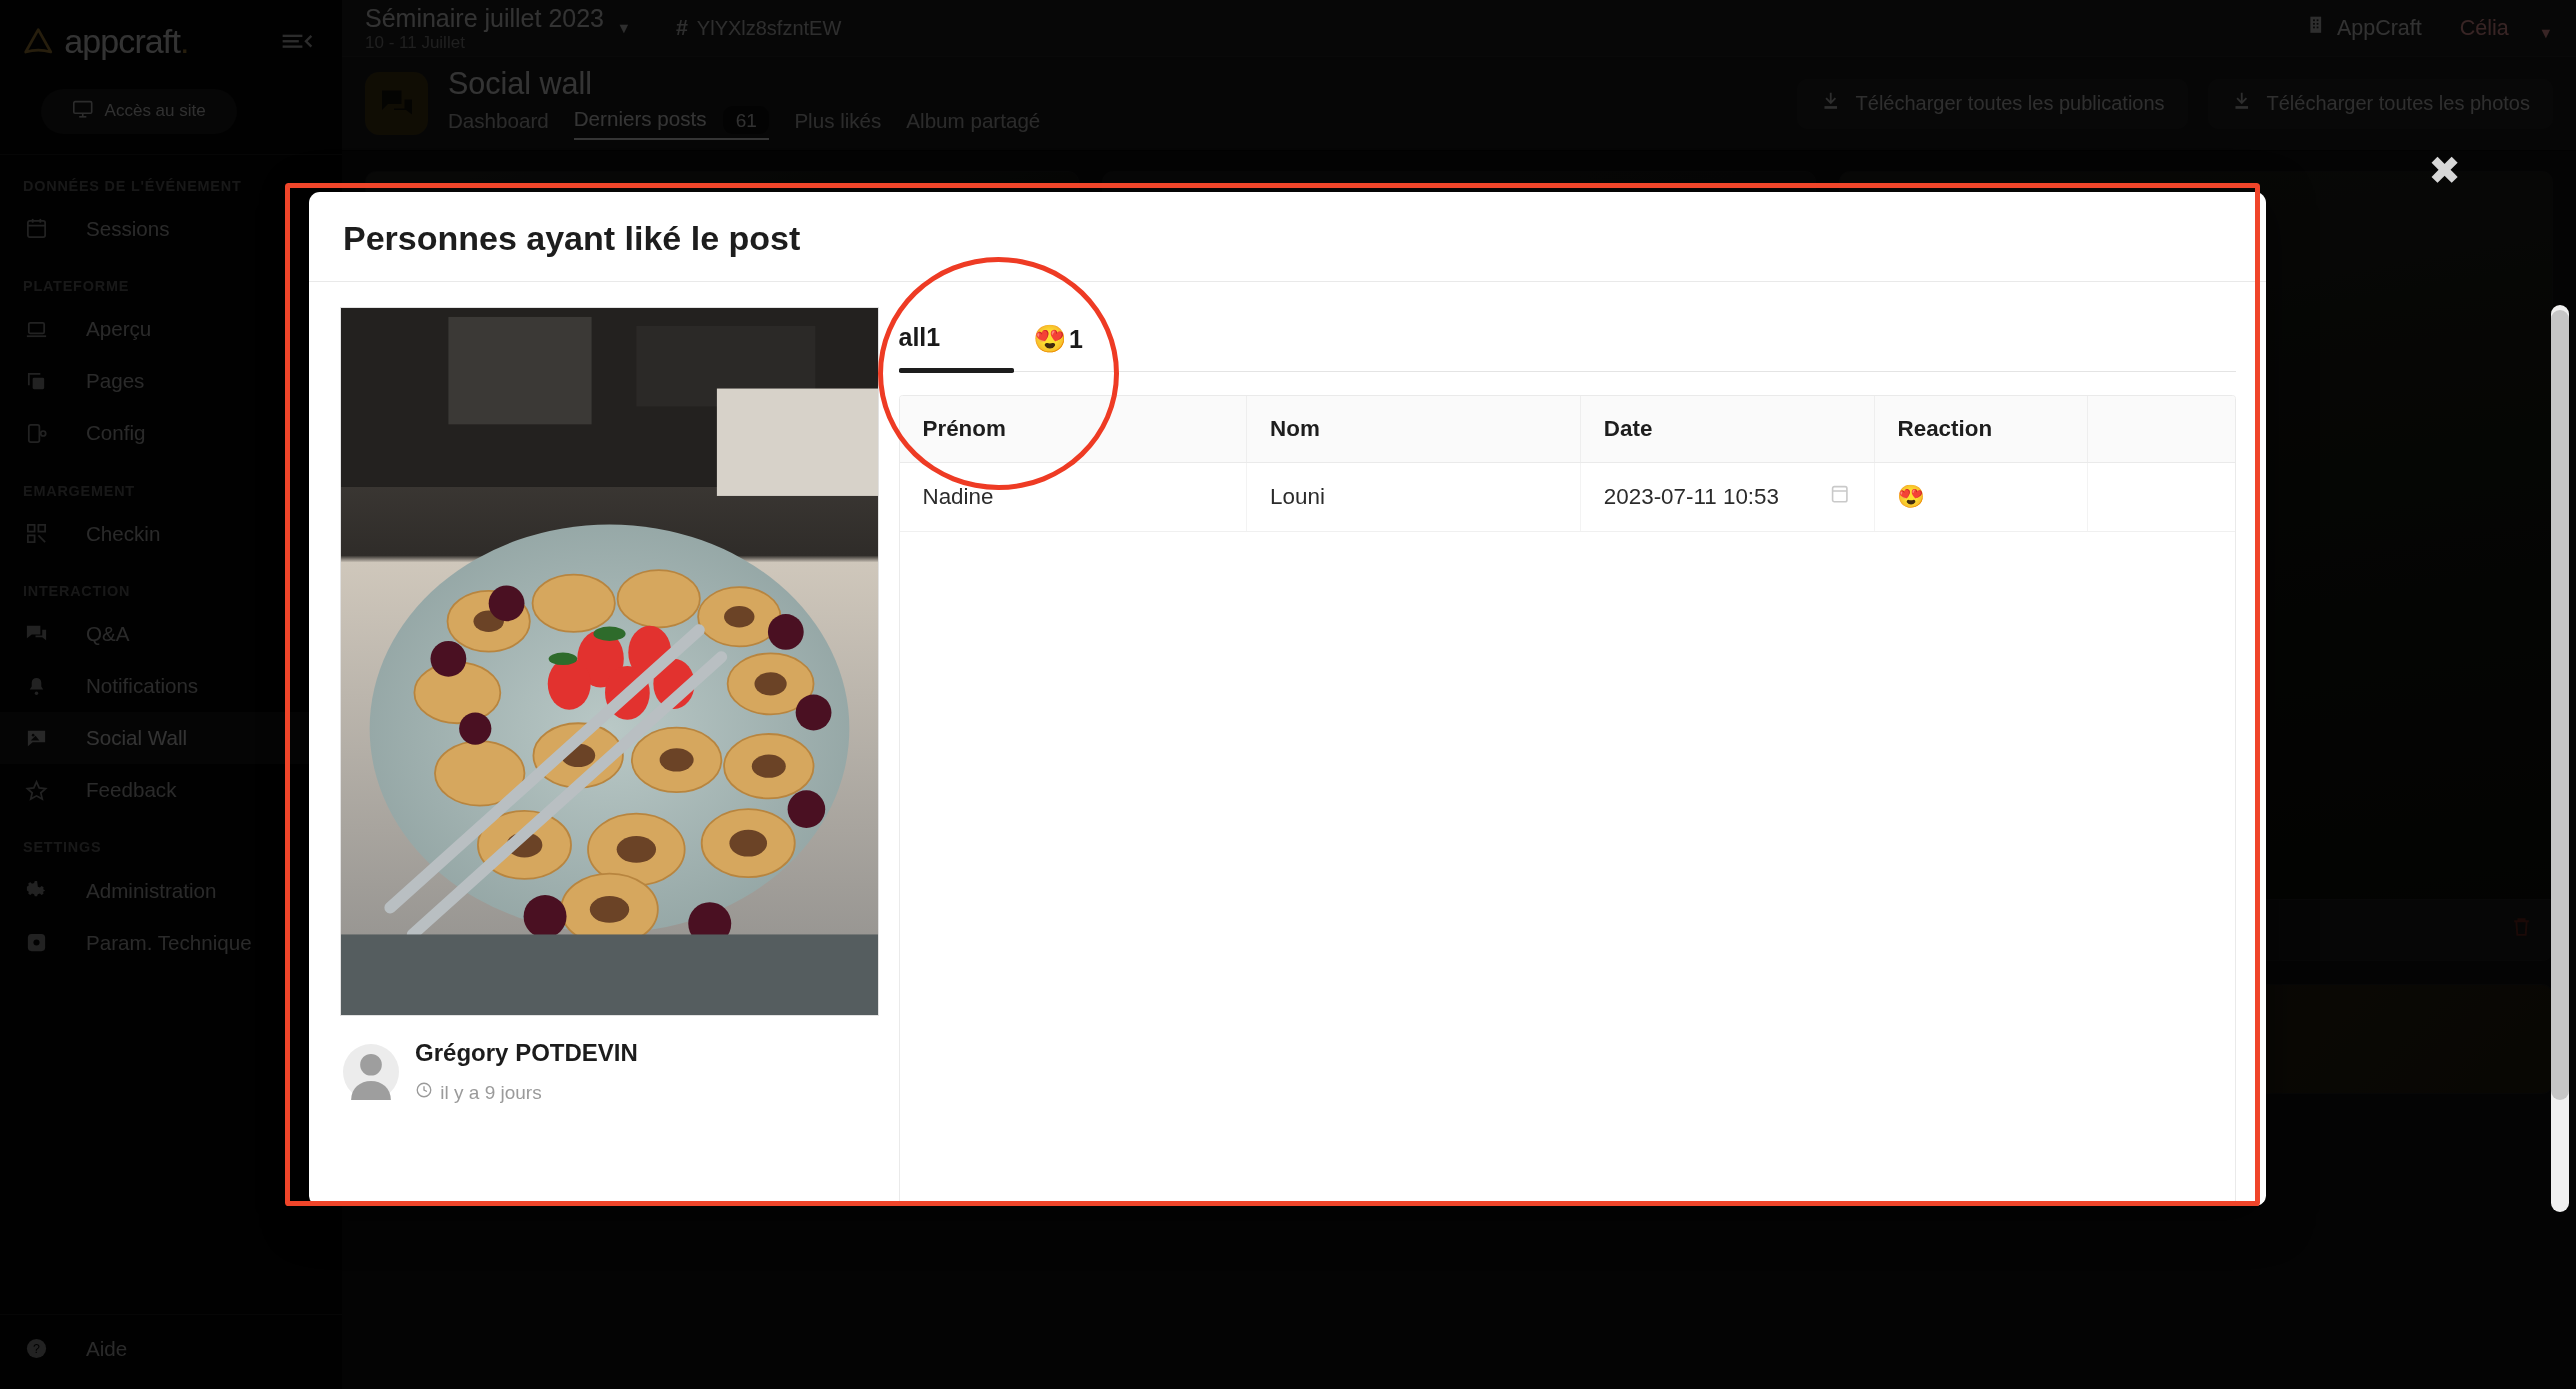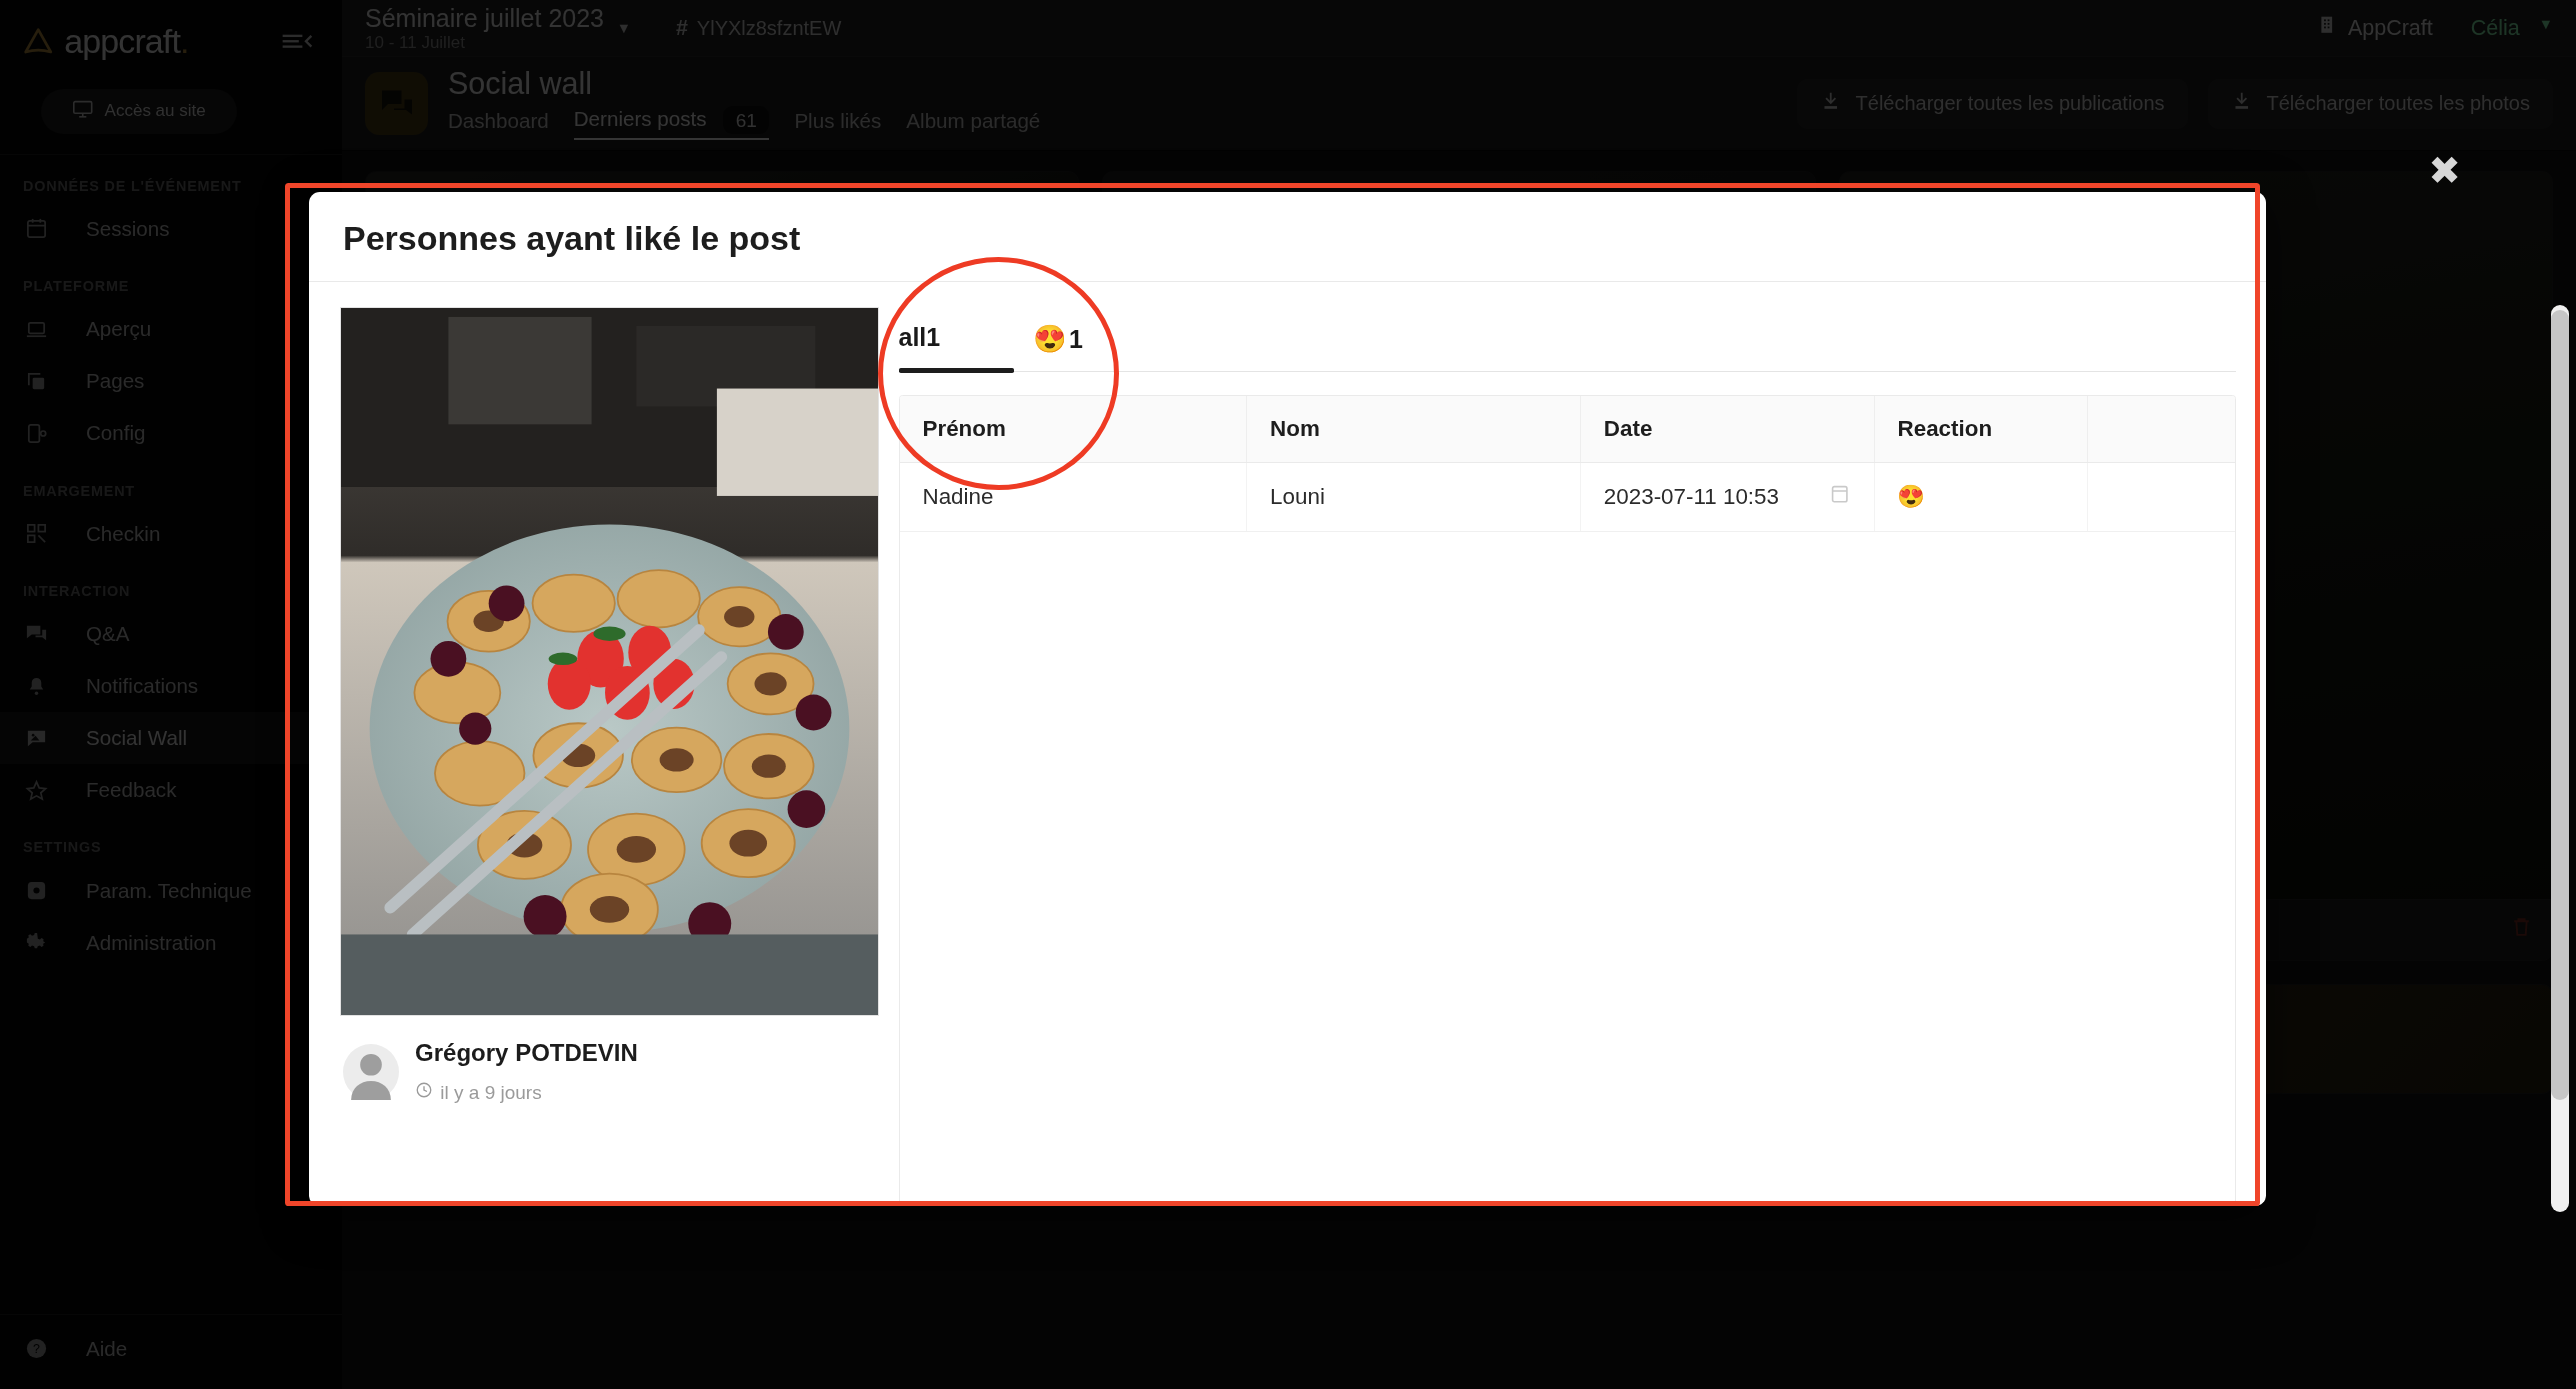--- a/index.html
+++ b/index.html
@@ -55,21 +55,21 @@
     border-bottom:0.9px solid #2a2a2a;
   }
   .event-block { display:flex; flex-direction:column; justify-content:flex-end; line-height:1.05; }
   .event-name { font-size:25px; color:#e6e6e6; }
   .event-dates { font-size:17px; color:#8e8e8e; margin-top:2.7px;}
   .caret { margin-left:12.6px; color:#cfcfcf; font-size:14.4px; align-self:center;}
   .hashtag { display:flex; align-items:center; gap:9px; margin-left:45px; font-size:20px; color:#cfcfcf;}
   .hashtag .hash { font-weight:700; font-size:21.5px; }
   .topbar-right { margin-left:auto; display:flex; align-items:center; gap:38px; }
   .org { display:flex; align-items:center; gap:10.8px; font-size:21.5px; color:#e4e4e4;}
-  .user { display:flex; align-items:flex-start; gap:19px; font-size:21.5px; color:#86efac;}
+  .user { display:flex; align-items:flex-end; gap:30px; font-size:21.5px; color:#fca5a5;}
 
   
   #pagehead {
     position:absolute; left:342px; top:57px; right:0; height:93px;
     background:#1f1f1f; display:flex; align-items:center; padding:0 23px;
   }
   .page-icon { width:63px; height:63px; border-radius:14.4px; background:#4a3c16;
                display:flex; align-items:center; justify-content:center; flex:none; }
   .page-titles { margin-left:20px; }
   .page-title { font-size:30.5px; color:#ececec; line-height:1.1; }
@@ -275,33 +275,33 @@
               <polygon points="12,3 14.8,9.3 21.5,10 16.5,14.5 18,21 12,17.6 6,21 7.5,14.5 2.5,10 9.2,9.3"></polygon>
             </svg>
         </span>
         <span>Feedback</span>
       </div>
 
       <div class="nav-group-title">SETTINGS</div>
       <div class="nav-item">
         <span class="ico">
           <svg viewBox="0 0 24 24" width="23" height="23" fill="#9a9a9a">
+              <path d="M12 8a4 4 0 1 0 0 8 4 4 0 0 0 0-8zm9 4l-2-1.2.4-2.3-2.1-1.2-1.7 1.6-2.2-.8L12.6 2h-2.4L9.5 4.1l-2.2.8L5.6 3.3 3.5 4.5 3.9 6.8 2 8v4l1.9 1.2-.4 2.3 2.1 1.2 1.7-1.6 2.2.8.7 2.1h2.4l.7-2.1 2.2-.8 1.7 1.6 2.1-1.2-.4-2.3L21 12z"></path>
+            </svg>
+        </span>
+        <span>Administration</span>
+      </div>
+      <div class="nav-item">
+        <span class="ico">
+          <svg viewBox="0 0 24 24" width="23" height="23" fill="#9a9a9a">
               <rect x="3" y="3" width="18" height="18" rx="4"></rect>
               <circle cx="12" cy="12" r="3.2" fill="#070707"></circle>
             </svg>
         </span>
         <span>Param. Technique</span>
-      </div>
-      <div class="nav-item">
-        <span class="ico">
-          <svg viewBox="0 0 24 24" width="23" height="23" fill="#9a9a9a">
-              <path d="M12 8a4 4 0 1 0 0 8 4 4 0 0 0 0-8zm9 4l-2-1.2.4-2.3-2.1-1.2-1.7 1.6-2.2-.8L12.6 2h-2.4L9.5 4.1l-2.2.8L5.6 3.3 3.5 4.5 3.9 6.8 2 8v4l1.9 1.2-.4 2.3 2.1 1.2 1.7-1.6 2.2.8.7 2.1h2.4l.7-2.1 2.2-.8 1.7 1.6 2.1-1.2-.4-2.3L21 12z"></path>
-            </svg>
-        </span>
-        <span>Administration</span>
       </div>
 
       <div class="nav-spacer"></div>
       <div class="nav-bottom-sep"></div>
       <div class="nav-item" style="padding-bottom:27px">
         <span class="ico">
           <svg viewBox="0 0 24 24" width="23" height="23" fill="#9a9a9a" style="font-size:23px">
               <circle cx="12" cy="12" r="10"></circle>
               <text x="12" y="17" font-size="13" text-anchor="middle" fill="#070707" font-family="Liberation Sans">?</text>
             </svg>

